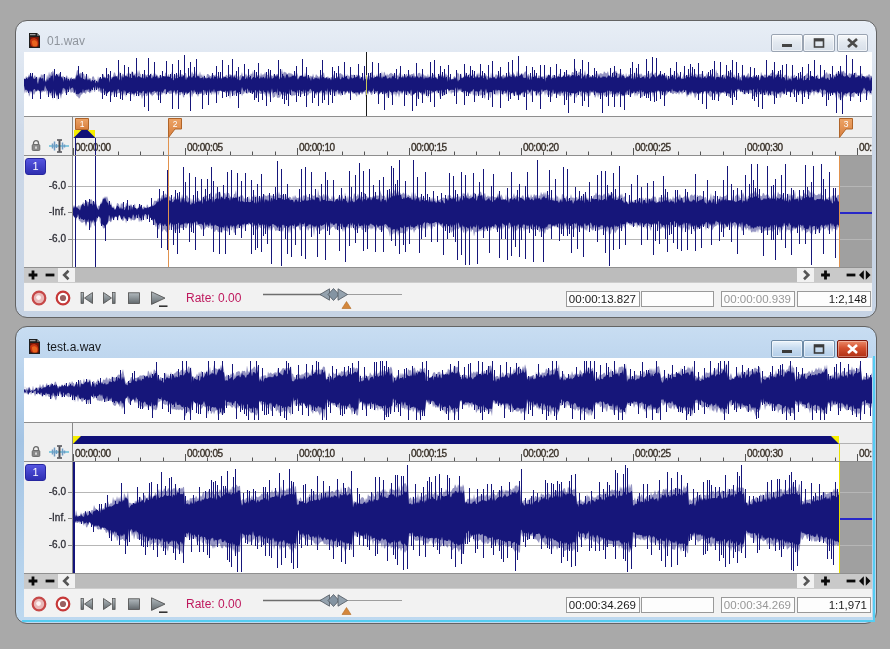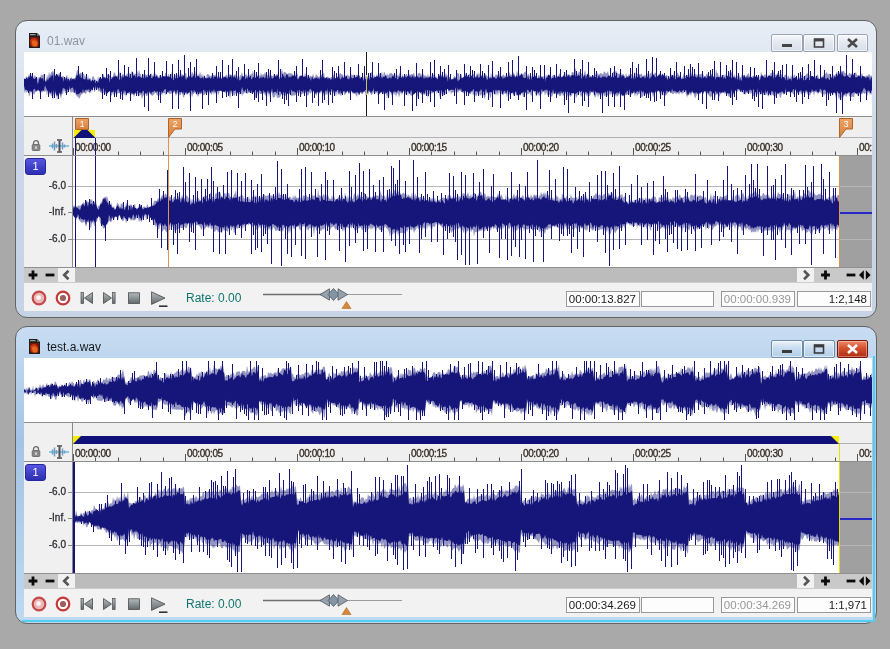--- a/index.html
+++ b/index.html
@@ -26,21 +26,21 @@
 .grid{position:absolute;left:0;width:799px;height:1px;background:#b6b6b6}
 .bline{position:absolute;left:0;width:799px;top:55.5px;height:2px;background:#2828c8}
 .lpanel{position:absolute;left:0;top:65px;width:48px;height:150px;background:#f0f0f0;border-right:1px solid #888}
 .lpsep{position:absolute;left:0;top:38px;width:48px;height:1px;background:#8e8e8e}
 .tkbtn{position:absolute;left:1px;top:41px;width:19px;height:15px;background:linear-gradient(#5555e0,#2f2fb2);
  border:1px solid #2626a0;border-radius:3px;color:#fff;font-size:11px;text-align:center;line-height:15px}
 .sc{position:absolute;right:6px;font-size:10px;color:#2b2b33;line-height:10px;margin-top:-5px;-webkit-text-stroke:0.3px #33333b}
 .tick{position:absolute;right:0;width:4px;height:1px;background:#888}
 .sbrow{position:absolute;left:0;top:215px;width:848px;height:14px;background:#f1f1f1;border-top:1px solid #909090}
 .trow{position:absolute;left:0;top:230px;width:848px;height:28px;background:#f2f2f2;border-top:1px solid #cdcdcd}
-.rate{position:absolute;left:162px;top:8px;font-size:12px;color:#0f766e}
+.rate{position:absolute;left:162px;top:8px;font-size:12px;color:#be185d}
 .tbx{position:absolute;top:8px;height:14px;background:#fdfdfd;border:1px solid #999;font-size:11.5px;
  text-align:right;line-height:14px;padding-right:3px;color:#1a1a1a}
 .tbx.gry{color:#979797}
 .flag{position:absolute;top:1px;width:16px;height:22px}
 .vline{position:absolute;width:1.5px}
 .ylw{position:absolute}
 </style></head>
 <body>
 <div class="win w1">
     <svg width="11" height="15" viewBox="0 0 11 15" style="position:absolute;left:13px;top:11.5px">

